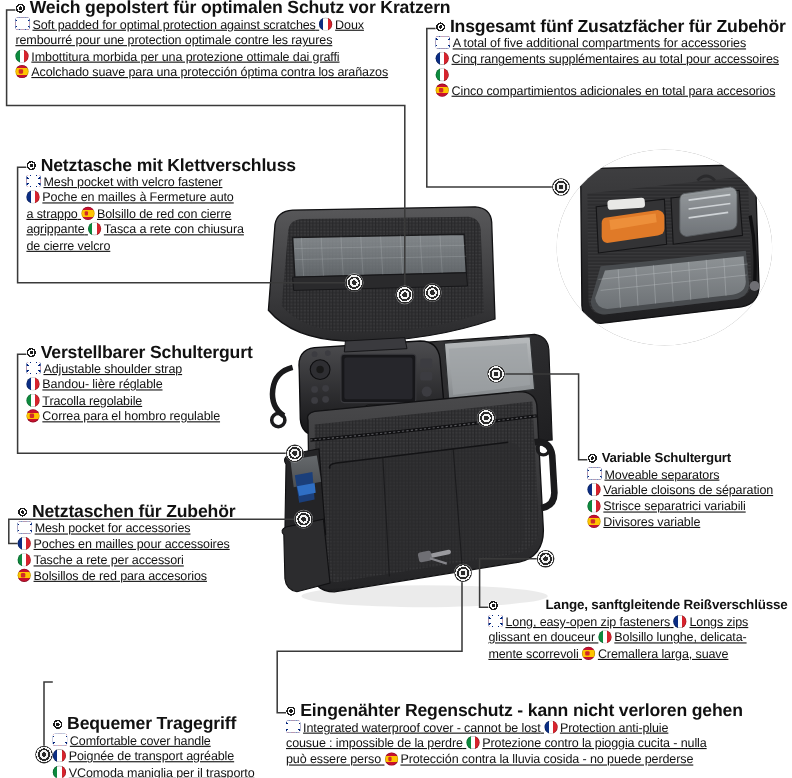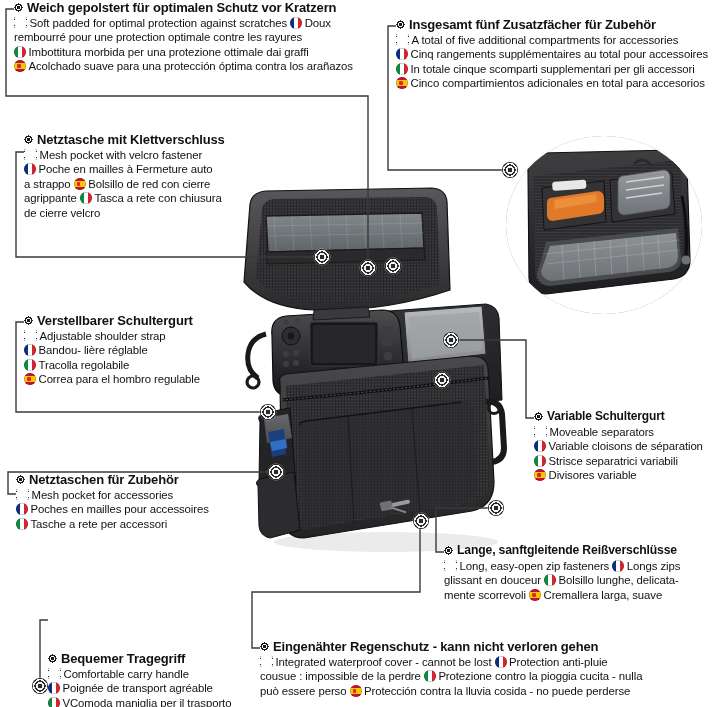--- a/index.html
+++ b/index.html
@@ -14,31 +14,32 @@
   }
   .stage{position:absolute;inset:0;}
 
   
   .lines{position:absolute;inset:0;pointer-events:none;}
 
   
   .callout{position:absolute;}
   .callout .hd{
     font-weight:bold;
-    font-size:13px;
+    font-size:16px;
     line-height:15px;
     letter-spacing:-0.15px;
     white-space:nowrap;
     display:flex;align-items:center;gap:4px;
     margin-bottom:1px;
   }
   .callout .body{
     font-size:11.4px;
     line-height:14.4px;
     letter-spacing:-0.1px;
+    text-decoration:underline;
   }
   .callout .ln{display:block;}
 
   
   .bullet{
     display:inline-block;width:9px;height:9px;border-radius:50%;
     background:
       radial-gradient(circle,#1a1a1a 0 1.6px,#fff 1.6px 2.8px,#1a1a1a 2.8px 4.1px,#fff 4.1px 4.5px);
     flex:none;position:relative;top:0px;
   }
@@ -351,26 +352,26 @@
   </div>
 
   <div class="callout" style="left:396px;top:17px;width:320px;">
     <div class="hd">
       <span class="bullet"></span>
       <span>Insgesamt fünf Zusatzfächer für Zubehör</span>
     </div>
     <div class="body">
       <span class="ln"><span class="flag uk"></span><span>A total of five additional compartments for accessories</span></span>
       <span class="ln"><span class="flag fr"></span><span>Cinq rangements supplémentaires au total pour accessoires</span></span>
-      <span class="ln"><span class="flag it"></span><span>In totale cinque scomparti supplementari per gli accessori</span></span>
+      <span class="ln"><span class="flag it"></span></span>
       <span class="ln"><span class="flag es"></span><span>Cinco compartimientos adicionales en total para accesorios</span></span>
     </div>
   </div>
 
-  <div class="callout" style="left:24px;top:132px;width:250px;">
+  <div class="callout" style="left:24px;top:143px;width:250px;">
     <div class="hd">
       <span class="bullet"></span>
       <span>Netztasche mit Klettverschluss</span>
     </div>
     <div class="body">
       <span class="ln"><span class="flag uk"></span><span>Mesh pocket with velcro fastener</span></span>
       <span class="ln"><span class="flag fr"></span><span>Poche en mailles à Fermeture auto</span></span>
       <span class="ln"><span>a strappo</span> <span class="flag es"></span><span>Bolsillo de red con cierre</span></span>
       <span class="ln"><span>agrippante</span> <span class="flag it"></span><span>Tasca a rete con chiusura</span></span>
       <span class="ln"><span>de cierre velcro</span></span>
@@ -383,60 +384,61 @@
       <span>Verstellbarer Schultergurt</span>
     </div>
     <div class="body">
       <span class="ln"><span class="flag uk"></span><span>Adjustable shoulder strap</span></span>
       <span class="ln"><span class="flag fr"></span><span>Bandou- lière réglable</span></span>
       <span class="ln"><span class="flag it"></span><span>Tracolla regolabile</span></span>
       <span class="ln"><span class="flag es"></span><span>Correa para el hombro regulable</span></span>
     </div>
   </div>
 
-  <div class="callout" style="left:16px;top:472px;width:240px;">
+  <div class="callout" style="left:16px;top:458px;width:240px;">
     <div class="hd">
       <span class="bullet"></span>
       <span>Netztaschen für Zubehör</span>
     </div>
     <div class="body">
       <span class="ln"><span class="flag uk"></span><span>Mesh pocket for accessories</span></span>
       <span class="ln"><span class="flag fr"></span><span>Poches en mailles pour accessoires</span></span>
       <span class="ln"><span class="flag it"></span><span>Tasche a rete per accessori</span></span>
+      <span class="ln"><span class="flag es"></span><span>Bolsillos de red para accesorios</span></span>
     </div>
   </div>
 
   <div class="callout" style="left:48px;top:611px;width:230px;margin-top:40px;">
     <div class="hd">
       <span class="bullet"></span>
       <span>Bequemer Tragegriff</span>
     </div>
     <div class="body">
-      <span class="ln"><span class="flag uk"></span><span>Comfortable carry handle</span></span>
+      <span class="ln"><span class="flag uk"></span><span>Comfortable cover handle</span></span>
       <span class="ln"><span class="flag fr"></span><span>Poignée de transport agréable</span></span>
       <span class="ln"><span class="flag it"></span><span>VComoda maniglia per il trasporto</span></span>
       <span class="ln"><span class="flag es"></span><span>Asa cómoda</span></span>
     </div>
   </div>
 
   <div class="callout" style="left:534px;top:409px;width:190px;">
     <div class="hd" style="font-size:12px;">
       <span class="bullet"></span>
       <span>Variable Schultergurt</span>
     </div>
     <div class="body">
       <span class="ln"><span class="flag uk"></span><span>Moveable separators</span></span>
       <span class="ln"><span class="flag fr"></span><span>Variable cloisons de séparation</span></span>
       <span class="ln"><span class="flag it"></span><span>Strisce separatrici variabili</span></span>
       <span class="ln"><span class="flag es"></span><span>Divisores variable</span></span>
     </div>
   </div>
 
   <div class="callout" style="left:444px;top:543px;width:272px;">
-    <div class="hd" style="font-size:12.2px;">
+    <div class="hd" style="font-size:12.2px;justify-content:space-between;">
       <span class="bullet"></span>
       <span>Lange, sanftgleitende Reißverschlüsse</span>
     </div>
     <div class="body">
       <span class="ln"><span class="flag uk"></span><span>Long, easy-open zip fasteners</span> <span class="flag fr"></span><span>Longs zips</span></span>
       <span class="ln"><span>glissant en douceur</span> <span class="flag it"></span><span>Bolsillo lunghe, delicata-</span></span>
       <span class="ln"><span>mente scorrevoli</span> <span class="flag es"></span><span>Cremallera larga, suave</span></span>
     </div>
   </div>
 

